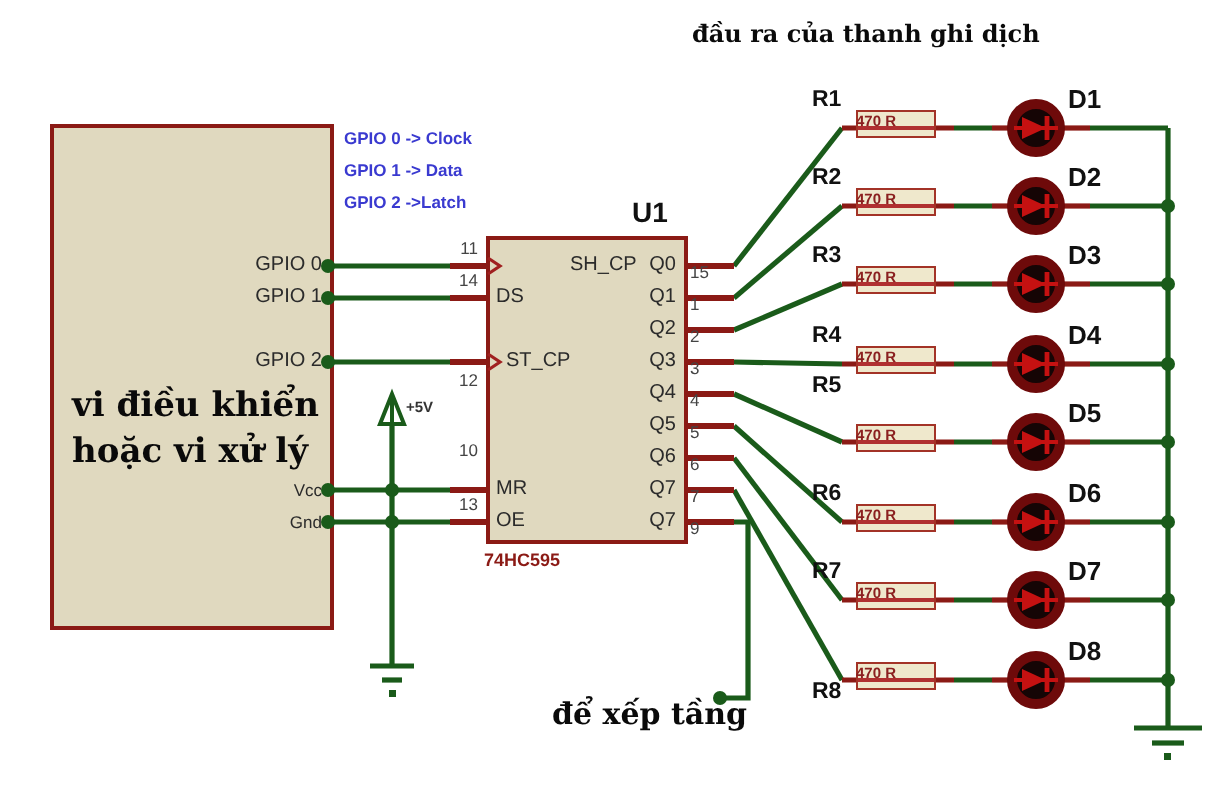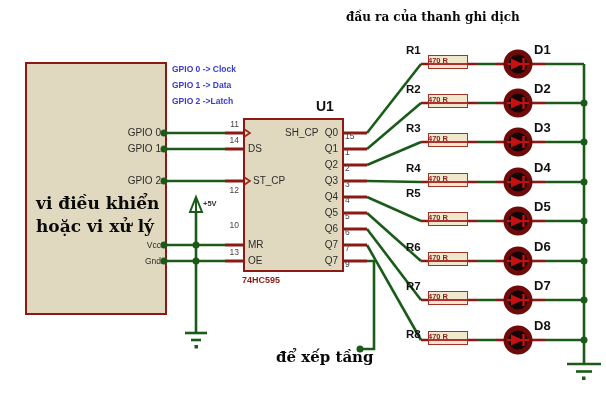--- a/index.html
+++ b/index.html
@@ -248,21 +248,21 @@
   <div class="txt pinnum calign" style="left:345px;top:231px;width:18px;">7</div>
   <div class="txt pinnum calign" style="left:345px;top:247px;width:18px;">9</div>
 
   <div class="txt rlabel" style="left:406px;top:44px;">R1</div>
   <div class="txt rlabel" style="left:406px;top:83px;">R2</div>
   <div class="txt rlabel" style="left:406px;top:122px;">R3</div>
   <div class="txt rlabel" style="left:406px;top:162px;">R4</div>
   <div class="txt rlabel" style="left:406px;top:187px;">R5</div>
   <div class="txt rlabel" style="left:406px;top:241px;">R6</div>
   <div class="txt rlabel" style="left:406px;top:280px;">R7</div>
-  <div class="txt rlabel" style="left:406px;top:328px;">R8</div>
+  <div class="txt rlabel" style="left:406px;top:340px;">R8</div>
 
   <div class="txt rval" style="left:428px;top:56px;">470 R</div>
   <div class="txt rval" style="left:428px;top:95px;">470 R</div>
   <div class="txt rval" style="left:428px;top:134px;">470 R</div>
   <div class="txt rval" style="left:428px;top:174px;">470 R</div>
   <div class="txt rval" style="left:428px;top:213px;">470 R</div>
   <div class="txt rval" style="left:428px;top:253px;">470 R</div>
   <div class="txt rval" style="left:428px;top:292px;">470 R</div>
   <div class="txt rval" style="left:428px;top:332px;">470 R</div>
 

